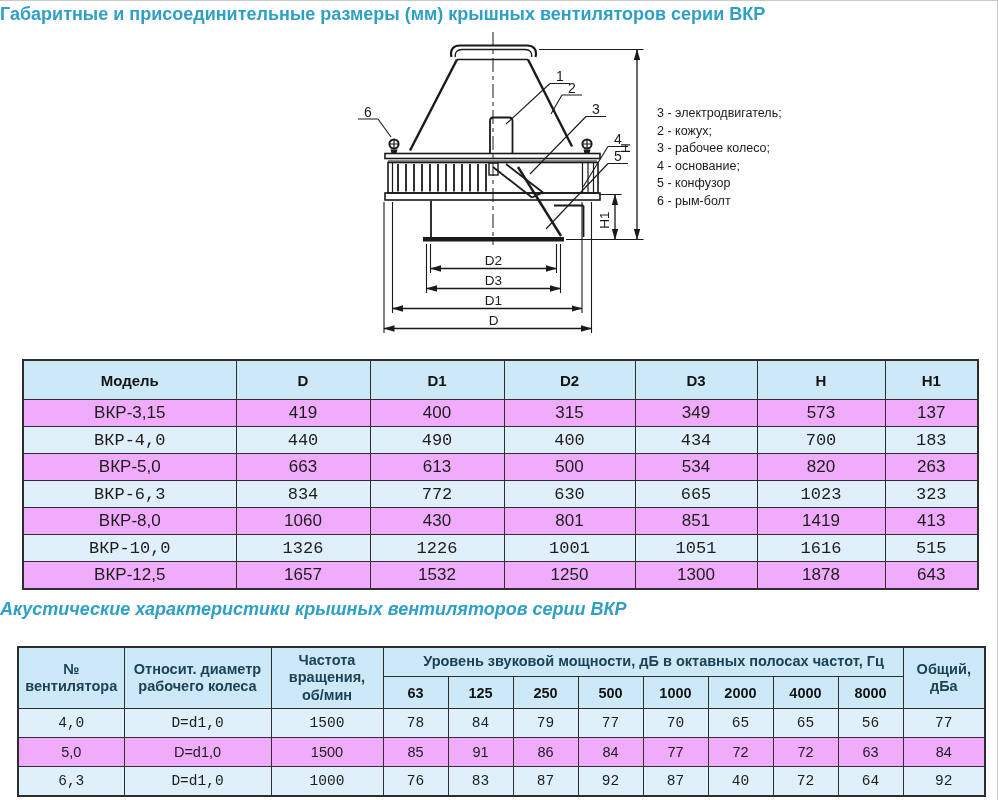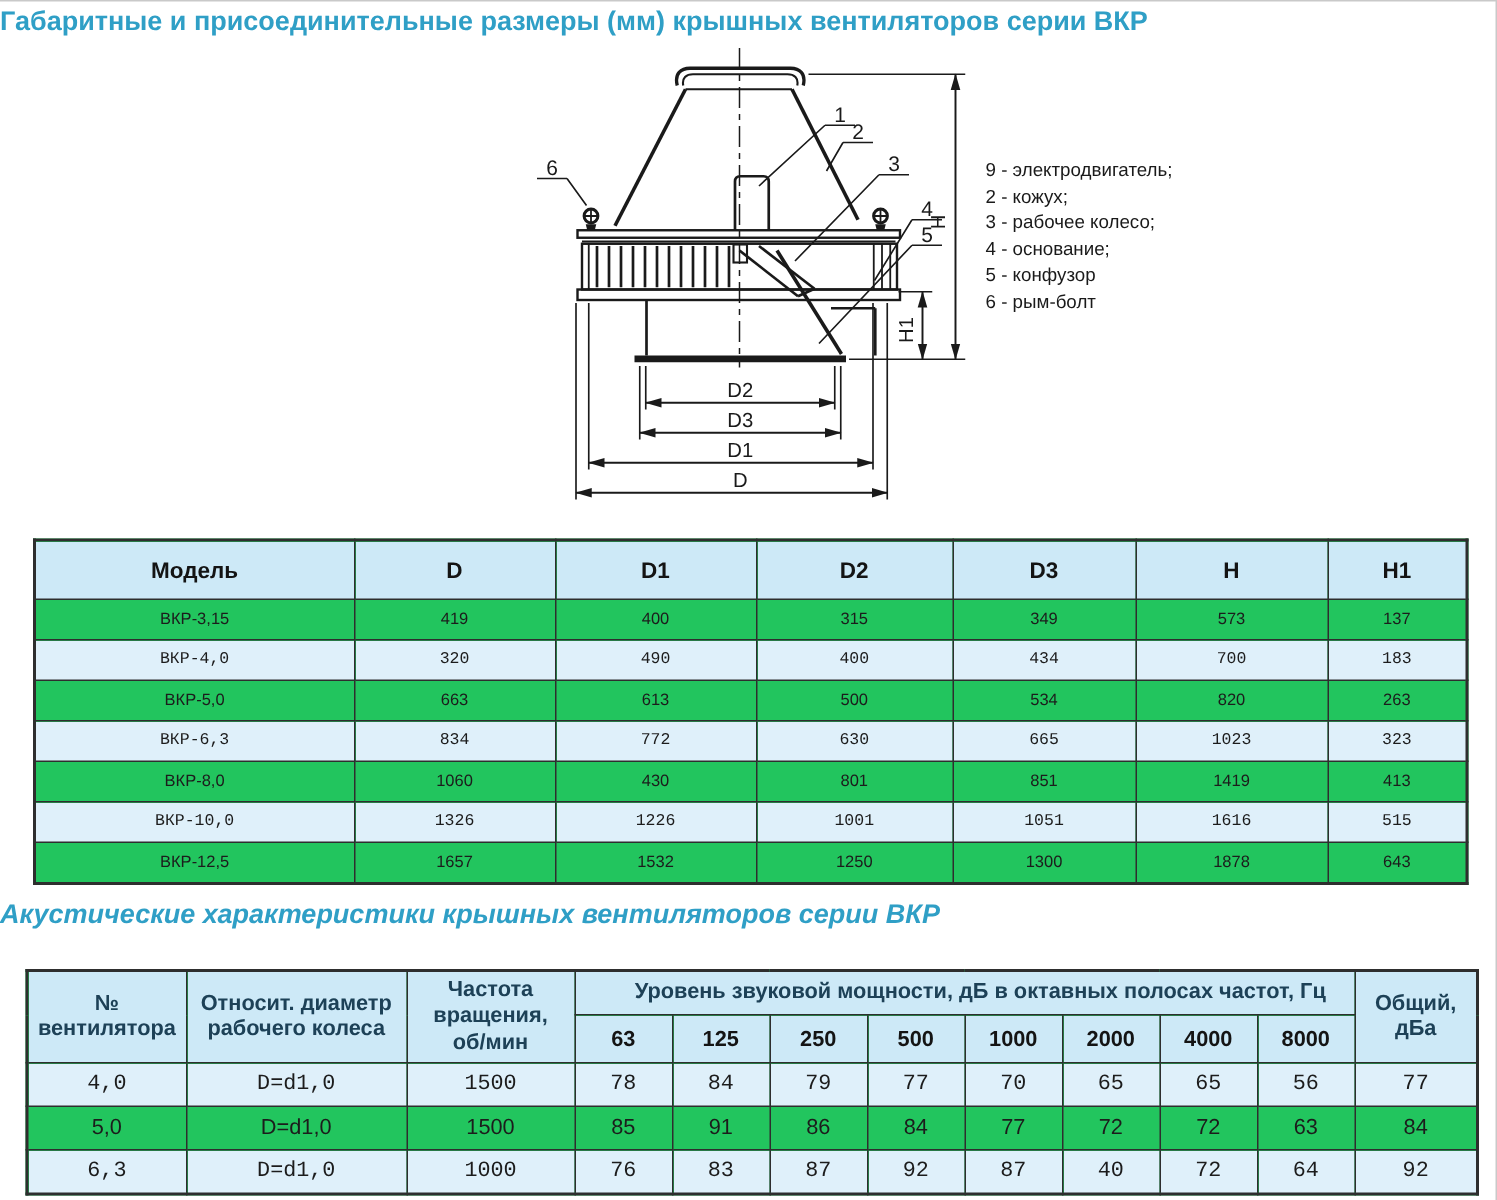--- a/index.html
+++ b/index.html
@@ -13,27 +13,27 @@
     font-weight:bold;font-size:18px;color:#2f9fc6;letter-spacing:0;
   }
   .t1{top:3px;}
   .t2{top:598px;font-style:italic;}
 
   .fan-svg{position:absolute;left:340px;top:25px;}
   .fan-svg text{font-family:"Liberation Sans",sans-serif;}
 
   .legend{position:absolute;left:657px;top:104px;font-size:12.5px;line-height:17.5px;color:#1a1a1a;}
 
-  .tbl{position:absolute;border-collapse:collapse;table-layout:fixed;background:#22c55e;}
+  .tbl{position:absolute;border-collapse:collapse;table-layout:fixed;background:#f0abfc;}
   .tbl th,.tbl td{border:1px solid #2e2e2e;text-align:center;vertical-align:middle;padding:0 3px;overflow:hidden;}
   .tbl{border:2px solid #2e2e2e;}
 
   .tbl1{left:22px;top:358px;width:955px;}
   .tbl1 th{height:38px;background:#cde9f7;font-size:15px;font-weight:bold;color:#141414;}
-  .tbl1 td{height:26px;font-size:11px;}
+  .tbl1 td{height:26px;font-size:17px;}
 
   .tbl2{left:17px;top:645px;width:967px;}
   .tbl2 th{background:#cde9f7;font-weight:bold;white-space:pre-line;}
   .tbl2 th.navy{color:#1d4157;font-size:14.5px;line-height:1.18;}
   .tbl2 th.span-h{height:28px;padding-left:24px;}
   .tbl2 th.freq{color:#141414;font-size:14.5px;height:31px;}
   .tbl2 td{height:28px;font-size:14.5px;}
 
   .tbl tbody tr.alt td{background:#dff0fa;font-family:Liberation Mono, monospace;}
 </style>
@@ -140,21 +140,21 @@
       <text x="153.5" y="238.5">D2</text>
       <text x="153.5" y="258.5">D3</text>
       <text x="153.5" y="278.5">D1</text>
       <text x="153.5" y="298.5">D</text>
       <text x="290" y="122" transform="rotate(-90 290 122)">H</text>
       <text x="268.5" y="194" transform="rotate(-90 268.5 194)">H1</text>
     </g>
   </svg>
 
   <div class="legend">
-    <div>9 - электродвигатель;</div>
+    <div>3 - электродвигатель;</div>
     <div>2 - кожух;</div>
     <div>3 - рабочее колесо;</div>
     <div>4 - основание;</div>
     <div>5 - конфузор</div>
     <div>6 - рым-болт</div>
   </div>
 
   <table class="tbl tbl1">
     <colgroup>
       <col style="width:213px">
@@ -181,21 +181,21 @@
           <td>ВКР-3,15</td>
           <td>419</td>
           <td>400</td>
           <td>315</td>
           <td>349</td>
           <td>573</td>
           <td>137</td>
         </tr>
         <tr class="alt">
           <td>ВКР-4,0</td>
-          <td>320</td>
+          <td>440</td>
           <td>490</td>
           <td>400</td>
           <td>434</td>
           <td>700</td>
           <td>183</td>
         </tr>
         <tr>
           <td>ВКР-5,0</td>
           <td>663</td>
           <td>613</td>

